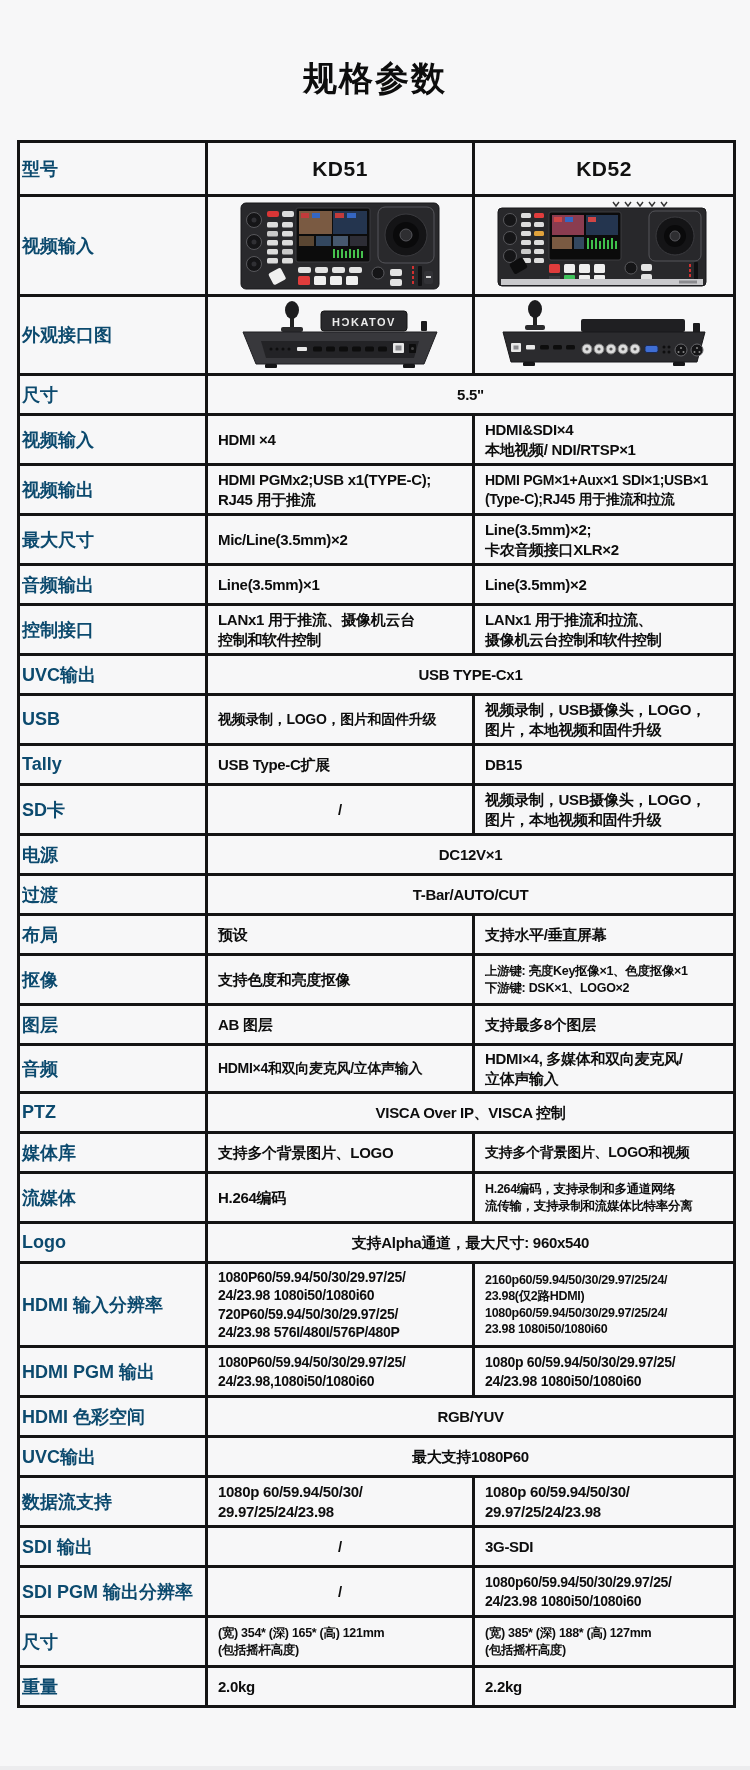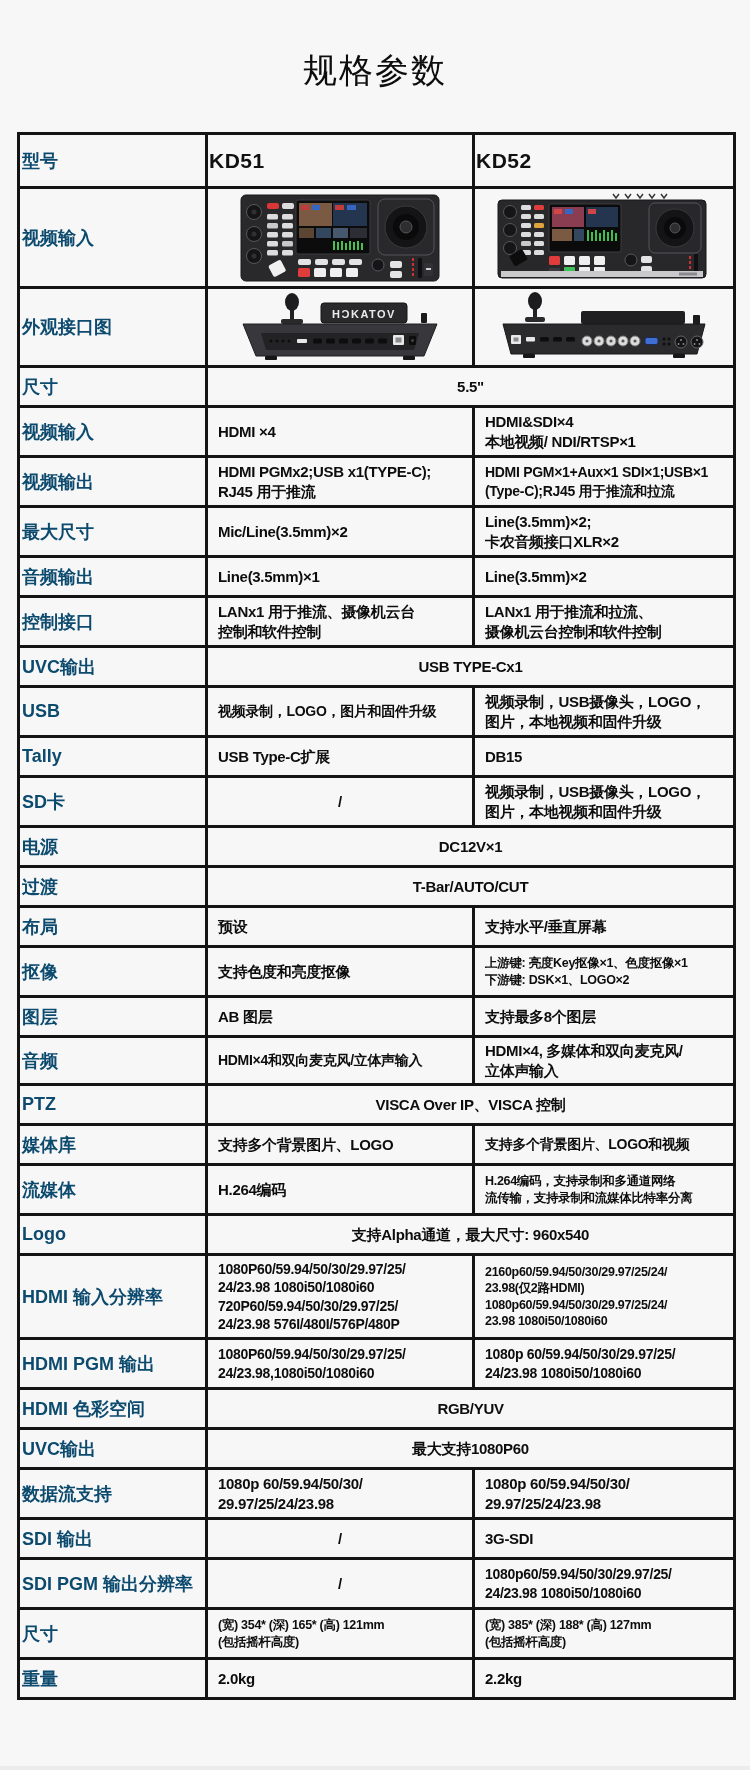--- a/index.html
+++ b/index.html
@@ -5,39 +5,39 @@
   html,body{margin:0;padding:0;}
   body{
     width:750px;height:1770px;
     background:#f7f7f8;
     font-family:"Liberation Sans","DejaVu Sans",sans-serif;
     color:#111;
     overflow:hidden;
     position:relative;
   }
   .page-title{
-    font-size:34px;font-weight:400;text-align:center;
-    margin:4px;padding:44px 0 0 0;letter-spacing:2px;color:#0d0d0d;
+    font-size:34px;font-weight:700;text-align:center;
+    margin:12px;padding:44px 0 0 0;letter-spacing:2px;color:#0d0d0d;
   }
   table.spec{
     border-collapse:collapse;
     table-layout:fixed;
     width:716px;
     margin:38px 0 0 17px;
     background:transparent;
   }
   col.c-label{width:188px;}
   col.c-kd51{width:267px;}
   col.c-kd52{width:261px;}
   td{border:3px solid #141414;vertical-align:middle;overflow:hidden;}
   .lbl{
     font-weight:700;font-size:18px;text-align:left;
     white-space:nowrap;padding:2px;color:#0c4a6e;
   }
-  .hdr{font-size:21px;font-weight:700;text-align:left;letter-spacing:.5px;}
+  .hdr{font-size:21px;font-weight:700;text-align:center;letter-spacing:.5px;}
   .val{
     font-size:15px;font-weight:600;line-height:1.3;
     padding:3px 10px;letter-spacing:-0.3px;
     white-space:pre-line;color:#0d0d0d;
   }
   .c{text-align:center;}
   .sz14{font-size:14px;}
   .sz13{font-size:12.5px;}
   .imgcell{text-align:center;padding:2px;}
   tr.h54{height:54px;} tr.h100{height:100px;} tr.h76{height:76px;}

